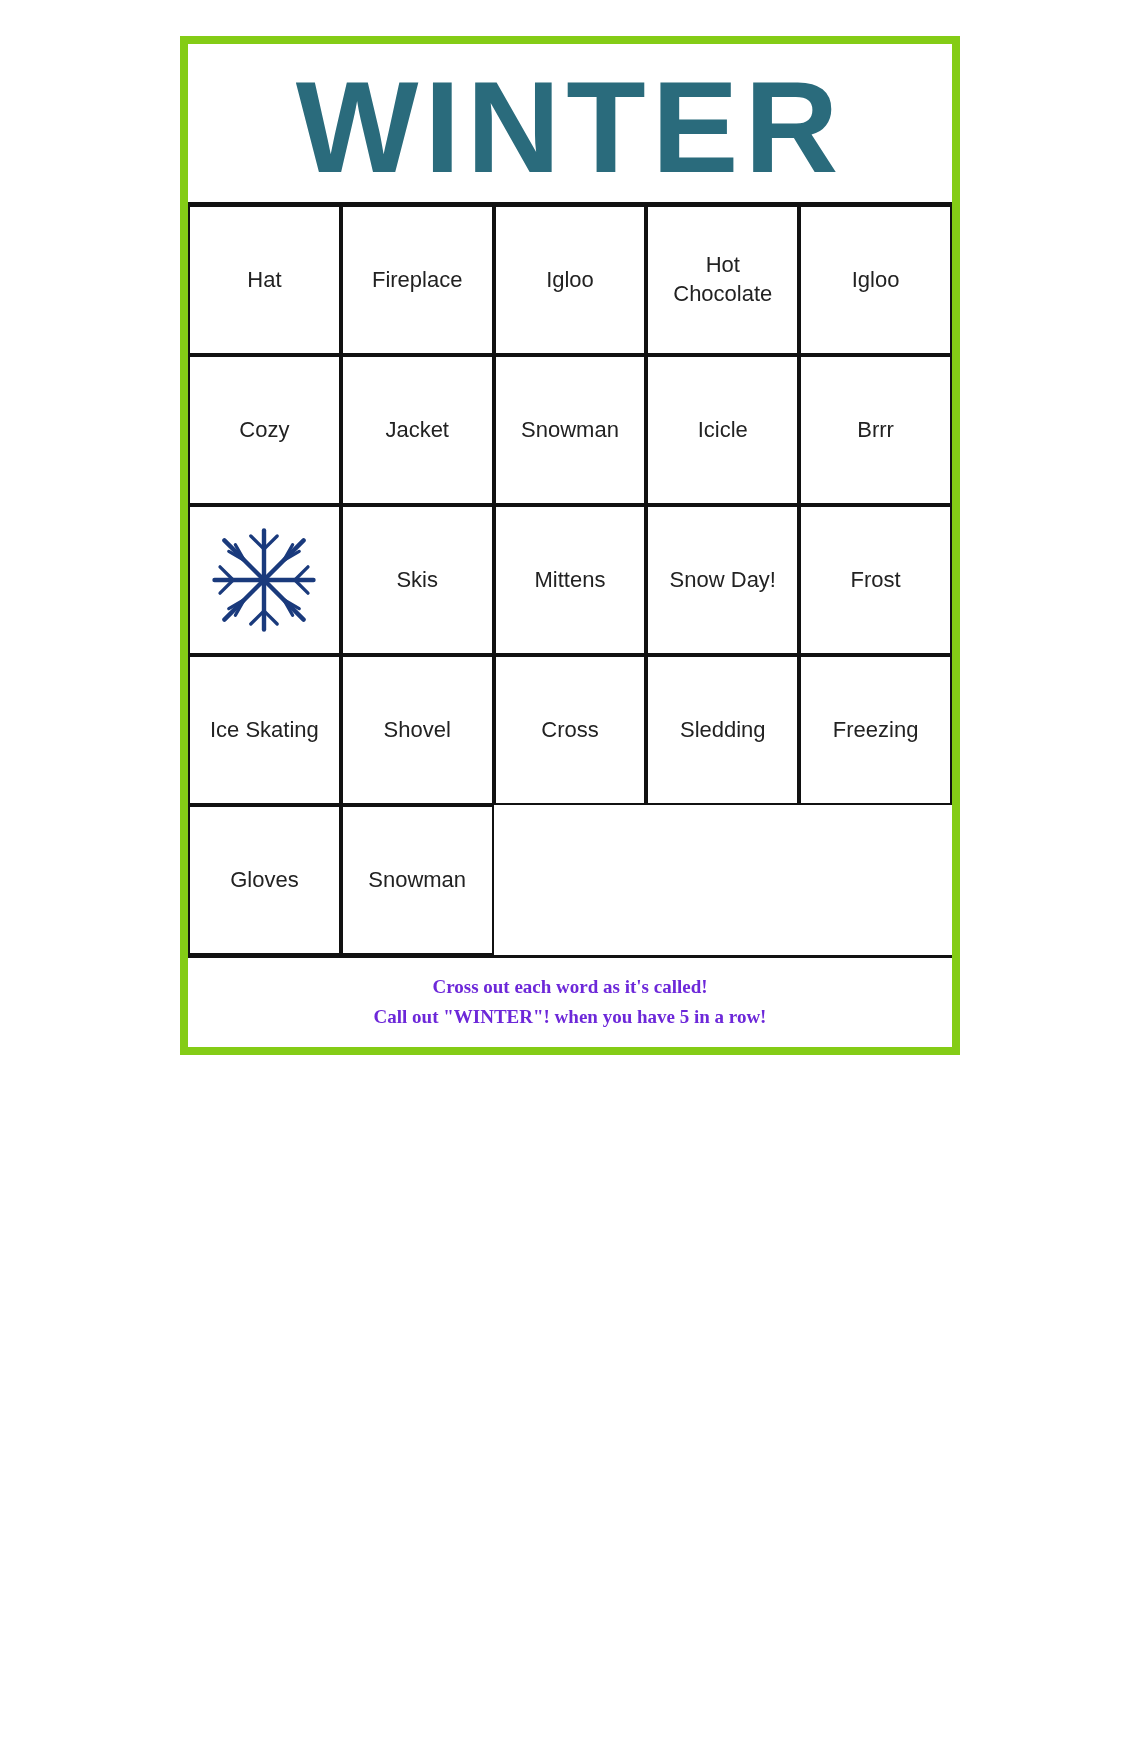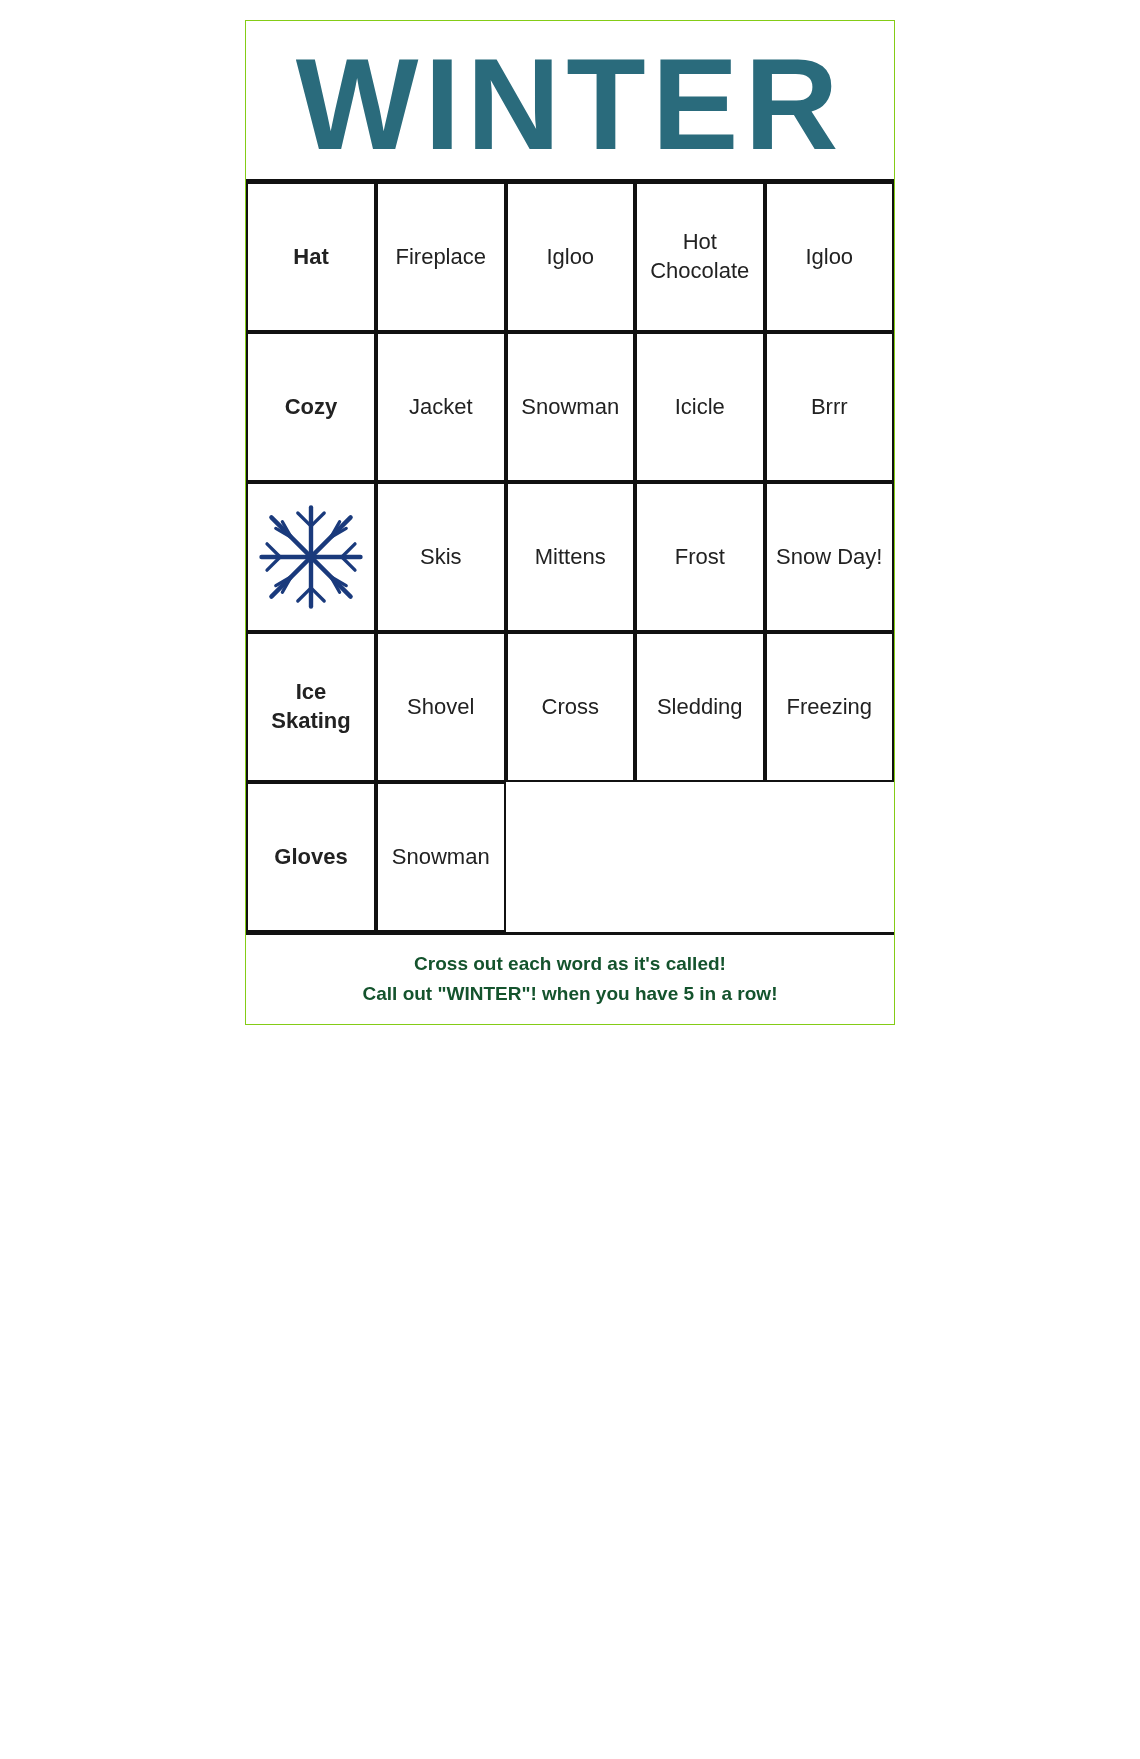--- a/index.html
+++ b/index.html
@@ -11,23 +11,23 @@
     body {
       background: #fff;
       display: flex;
       justify-content: center;
       align-items: flex-start;
       min-height: 100vh;
       font-family: Arial, sans-serif;
     }
 
     .card-wrapper {
-      width: 650px;
-      margin: 20px auto;
-      border: 1px solid #84cc16;
+      width: 780px;
+      margin: 36px auto;
+      border: 8px solid #84cc16;
       background: #fff;
     }
 
     .header {
       border-bottom: 3px solid #111;
       display: flex;
       align-items: center;
       justify-content: center;
       padding: 18px 10px 10px 10px;
       background: #fff;
@@ -58,21 +58,20 @@
       min-height: 150px;
       padding: 12px 8px;
       text-align: center;
       font-size: 22px;
       color: #222;
       font-family: Arial, sans-serif;
     }
 
     .bingo-cell:nth-child(5n+1) {
       border-left: 2px solid #111;
-      font-weight: bold;
     }
 
     .bingo-cell-text {
       font-size: 22px;
       color: #222;
       line-height: 1.3;
     }
 
     .free-space {
       display: flex;
@@ -87,23 +86,23 @@
 
     .footer {
       border-top: 3px solid #111;
       padding: 14px 10px;
       text-align: center;
     }
 
     .footer-text {
       font-size: 19px;
       font-weight: bold;
-      color: #14532d;
+      color: #6d28d9;
       line-height: 1.6;
-      font-family: Liberation Sans, sans-serif;
+      font-family: Liberation Serif, serif;
     }
   </style>
 </head>
 <body>
 
 <div class="card-wrapper">
   <div class="header">
     <div class="title">WINTER</div>
   </div>
 
@@ -175,24 +174,24 @@
           <circle cx="50" cy="50" r="5" fill="#1a3a7c"></circle>
         </svg>
       </div>
       <div class="bingo-cell">
         <span class="bingo-cell-text">Skis</span>
       </div>
       <div class="bingo-cell">
         <span class="bingo-cell-text">Mittens</span>
       </div>
       <div class="bingo-cell">
+        <span class="bingo-cell-text">Snow Day!</span>
+      </div>
+      <div class="bingo-cell">
         <span class="bingo-cell-text">Frost</span>
-      </div>
-      <div class="bingo-cell">
-        <span class="bingo-cell-text">Snow Day!</span>
       </div>
       <div class="bingo-cell">
         <span class="bingo-cell-text">Ice Skating</span>
       </div>
       <div class="bingo-cell">
         <span class="bingo-cell-text">Shovel</span>
       </div>
       <div class="bingo-cell">
         <span class="bingo-cell-text">Cross</span>
       </div>

